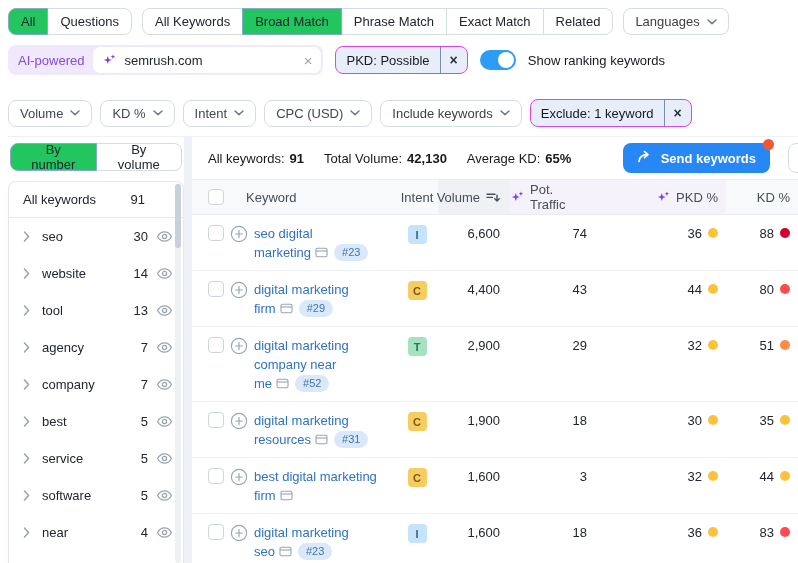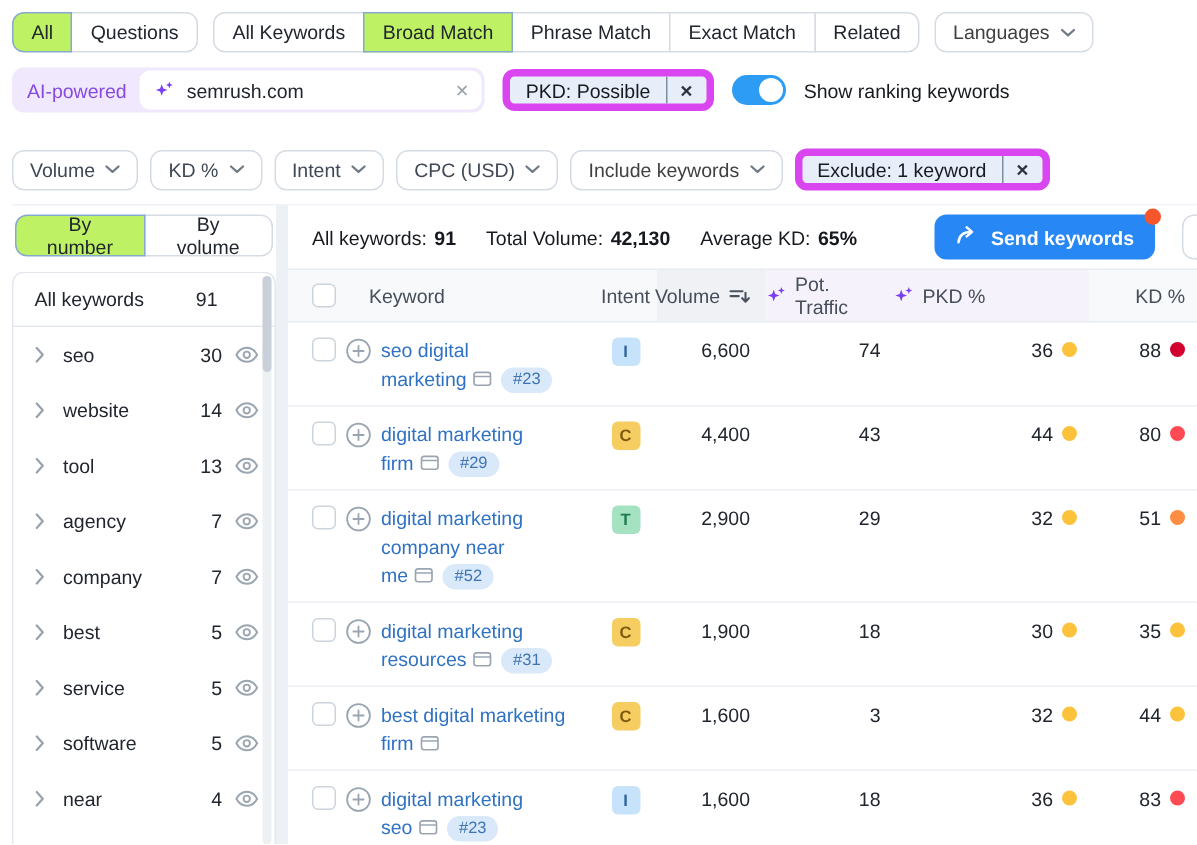--- a/index.html
+++ b/index.html
@@ -5,33 +5,33 @@
 *{box-sizing:border-box;margin:0;padding:0}
 html,body{width:798px;height:563px;overflow:hidden}
 body{font-family:"Liberation Sans",sans-serif;font-size:13px;color:#21262e;background:#fff}
 .page{padding:8px 0 0 8px;height:100%;display:flex;flex-direction:column}
 
 .topbar{display:flex;gap:10px;align-items:center;margin-bottom:10px;flex:0 0 auto}
 .seg{display:flex}
 .seg-btn{display:inline-flex;align-items:center;height:27px;padding:0 12px;background:#fff;border:1px solid #d6dce4;font:inherit;color:#21262e;cursor:pointer;margin-left:-1px;position:relative}
 .seg-btn:first-child{border-radius:8px 0 0 8px;margin-left:0}
 .seg-btn:last-child{border-radius:0 8px 8px 0}
-.seg-btn.sel{background:#bef264;border-color:#86a9cf;z-index:1}
+.seg-btn.sel{background:#22c55e;border-color:#86a9cf;z-index:1}
 .btn.dd{display:inline-flex;align-items:center;gap:7px;height:27px;padding:0 11px;background:#fff;border:1px solid #d6dce4;border-radius:8px;font:inherit;color:#3f4854;cursor:pointer}
 .btn.dd.muted{color:#404040}
 .chev{display:inline-flex;color:#6f7a86}
 
 .row2{display:flex;align-items:center;gap:12px;margin-bottom:24px;flex:0 0 auto}
 .ai-wrap{display:flex;align-items:center;background:#f0e8fc;border-radius:8px;padding:2px 2px 2px 10px;height:30px}
 .ai-label{color:#8649e1;margin-right:9px}
 .ai-input{display:flex;align-items:center;gap:7px;background:#fff;border-radius:7px;height:26px;width:228px;padding:0 9px}
 .sparkle{display:inline-flex}
 .xicon{color:#98a2ae;font-size:15px;line-height:1;cursor:pointer}
 .ai-input .xicon{margin-left:auto}
-.chip{display:inline-flex;align-items:center;background:#e7eef9;border:5px solid #d946ef;border-radius:8px;height:28px;overflow:hidden;cursor:pointer}
+.chip{display:inline-flex;align-items:center;background:#e7eef9;border:1px solid #d946ef;border-radius:8px;height:28px;overflow:hidden;cursor:pointer}
 .chip-label{padding:0 10px;color:#16191e}
 .chip-x{display:flex;align-items:center;align-self:stretch;padding:0 9px;border-left:1px solid #7b8da1;color:#2b3440;font-size:14px;font-weight:bold;cursor:pointer}
 .toggle{width:36px;height:20px;border-radius:10px;background:#2d9cf4;position:relative;cursor:pointer;flex:0 0 auto}
 .knob{position:absolute;top:2px;right:2px;width:16px;height:16px;border-radius:50%;background:#fff}
 .toggle-label{color:#16191e}
 
 .filterbar{display:flex;gap:8px;align-items:center;margin-bottom:9px;flex:0 0 auto}
 
 .content{display:flex;flex:1;min-height:0;border-top:1px solid #eef1f5}
 .sidebar{width:176px;flex:0 0 auto;display:flex;flex-direction:column;padding-top:6px}
@@ -57,21 +57,21 @@
 .send-dot{position:absolute;top:-4px;right:-4px;width:11px;height:11px;border-radius:50%;background:#f5562b}
 .partial-btn{position:absolute;right:-8px;top:6px;width:18px;height:30px;background:#fff;border:1px solid #d6dce4;border-radius:8px}
 .grid7{display:grid;grid-template-columns:38px 1fr 42px 72px 85px 131px 72px}
 .thead{background:#f8f9fb;border-top:1px solid #e9edf2;border-bottom:1px solid #e9edf2;height:36px;color:#454e5a;flex:0 0 auto}
 .th{display:flex;align-items:center}
 .th-check{padding-left:16px}
 .th-keyword{padding-left:16px}
 .th-intent{justify-content:center}
 .th-volume{justify-content:flex-end;padding-right:10px;background:#eff1f4;gap:6px}
 .th-traffic{justify-content:flex-end;padding-right:8px;background:#f6f2fb;gap:5px}
-.th-pkd{justify-content:flex-start;padding-right:8px;background:#f6f2fb;gap:5px}
+.th-pkd{justify-content:flex-end;padding-right:8px;background:#f6f2fb;gap:5px}
 .th-kd{justify-content:flex-end;padding-right:8px}
 .cb{display:inline-block;width:16px;height:16px;border:1px solid #ccd4dd;border-radius:4px;background:#fff;cursor:pointer}
 .tr{border-bottom:1px solid #edf0f4;padding:9px 0 8px;align-items:start}
 .td-check{padding-left:16px;padding-top:1px}
 .td-keyword{display:flex;gap:6px;padding-right:2px}
 .plus{flex:0 0 auto;margin-top:1px;cursor:pointer;display:inline-flex}
 .kw-text{color:#2f72c4;line-height:19px;max-width:142px;cursor:pointer}
 .nw{white-space:nowrap}
 .serp{display:inline-flex;margin:0 2px 0 4px;vertical-align:-1px}
 .rank-pill{display:inline-block;background:#d9e9fa;color:#3f74b3;border-radius:9px;font-size:11px;line-height:15px;padding:1px 8px;margin-left:4px;vertical-align:1px}

